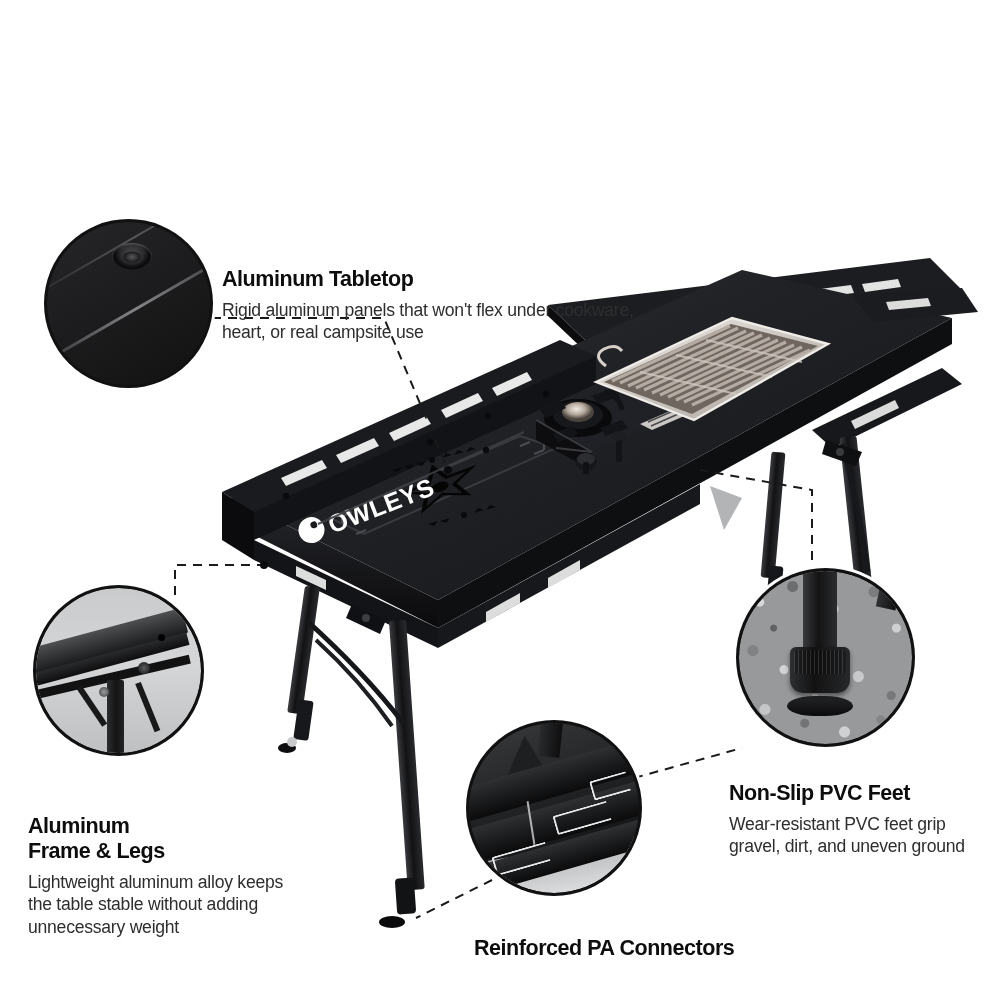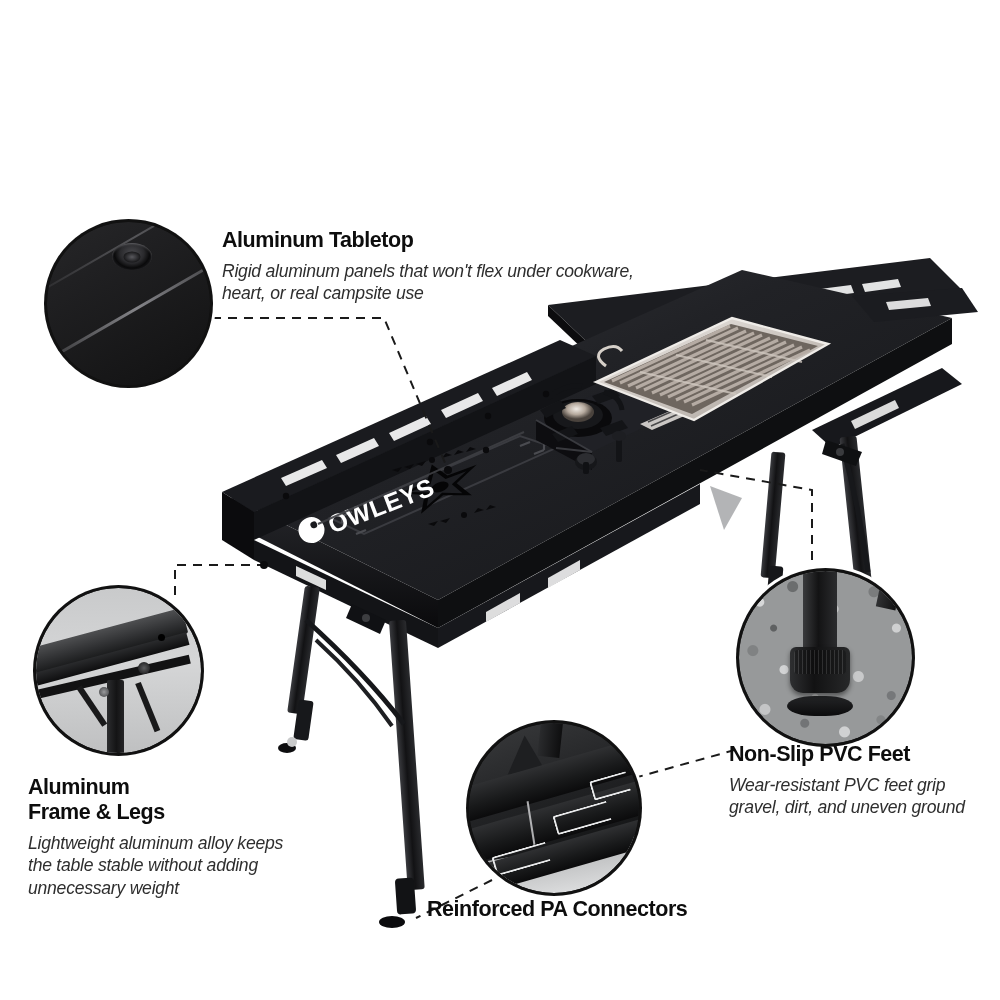--- a/index.html
+++ b/index.html
@@ -21,35 +21,35 @@
     font-size:70px;line-height:0.94;font-weight:800;
     letter-spacing:-2.6px;color:#0b0b0b;margin:0;
     font-family:"Liberation Sans", sans-serif;
   }
   .title-sub{
     font-size:49px;line-height:1.02;font-weight:400;
     letter-spacing:-1.4px;color:#111111;margin:6px 0 0 0;
   }
 
   
-  .callout{position:absolute;}
+  .callout{position:absolute;margin-top:39px;}
   .callout h3{
     margin:0 0 7px 0;font-size:21.5px;font-weight:700;
     letter-spacing:-0.45px;color:#0d0d0d;line-height:1.16;
   }
   .callout p{
     margin:0;font-size:17.6px;font-weight:400;line-height:1.28;
-    letter-spacing:-0.25px;color:#2e2e2e;font-style:italic;
+    letter-spacing:-0.25px;color:#2e2e2e;
   }
 
   #co-tabletop{left:222px;top:228px;width:430px;}
   #co-frame{left:28px;top:775px;width:270px;}
   #co-frame h3{font-size:21.5px;}
   #co-pvc{left:729px;top:742px;width:255px;}
-  #co-pa{left:427px;top:897px;width:400px;}
+  #co-pa{left:474px;top:897px;width:400px;}
 
   
   .circle{
     position:absolute;border-radius:50%;overflow:hidden;
     box-shadow:0 0 0 3px #111111, 0 0 0 6px #ffffff;
     background:#151515;
   }
   .circle .inner{position:absolute;inset:0;border-radius:50%;overflow:hidden;}
 
   

